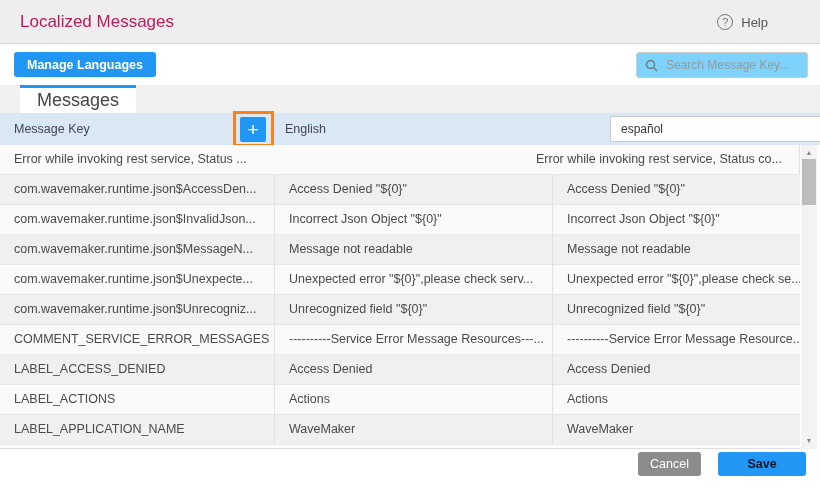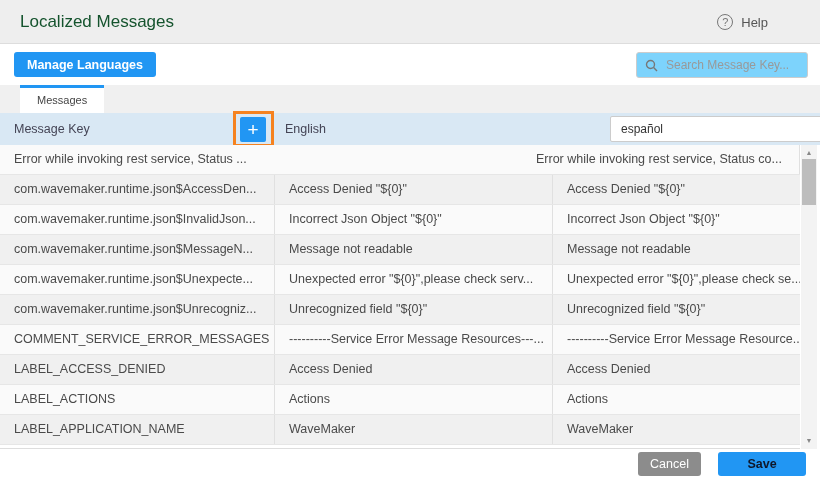--- a/index.html
+++ b/index.html
@@ -12,21 +12,21 @@
     overflow: hidden;
   }
 
   
   .titlebar {
     position: absolute; left: 0; top: 0; width: 820px; height: 44px;
     background: #eeeeee; border-bottom: 1px solid #dddddd;
   }
   .title {
     position: absolute; left: 20px; top: 0; line-height: 44px;
-    font-size: 17px; color: #14532d;
+    font-size: 17px; color: #be185d;
   }
   .help {
     position: absolute; right: 52px; top: 0; height: 44px;
     display: flex; align-items: center; gap: 8px;
     font-size: 13px; color: #555; cursor: pointer;
   }
   .help-icon {
     width: 16px; height: 16px; border: 1.5px solid #777; border-radius: 50%;
     color: #777; font-size: 11px; line-height: 14px; text-align: center;
     display: inline-block;
@@ -51,21 +51,21 @@
   }
   .searchbox input::placeholder { color: #999; }
 
   
   .tabbar {
     position: absolute; left: 0; top: 85px; width: 820px; height: 28px;
     background: #f0f0f0; display: flex; padding-left: 20px;
   }
   .tab {
     height: 44px; line-height: 28px; padding: 0 17px;
-    font-size: 11px; color: #666; cursor: pointer;
+    font-size: 18px; color: #666; cursor: pointer;
   }
   .tab.active {
     background: #fff; color: #444;
     border-top: 3px solid #2196f3; line-height: 25px;
   }
 
   
   .thead {
     position: absolute; left: 0; top: 113px; width: 820px; height: 32px;
     background: #d9e8f4;

